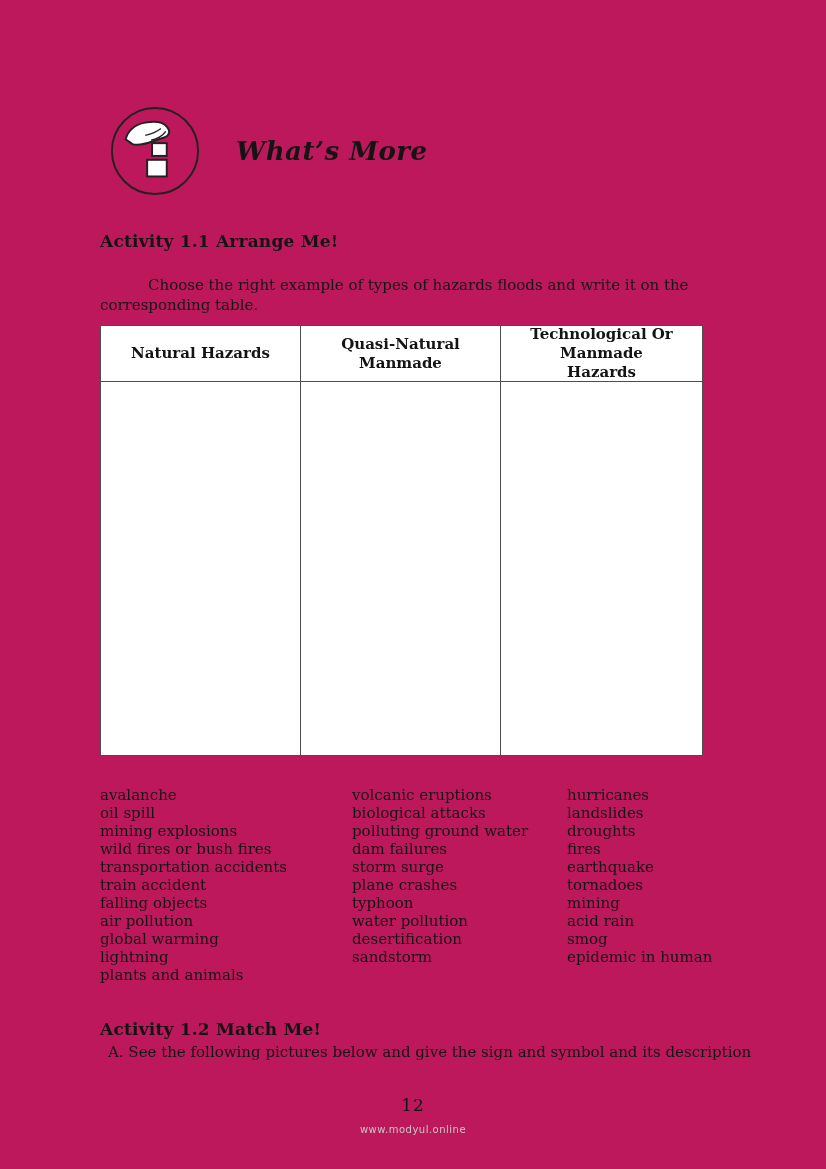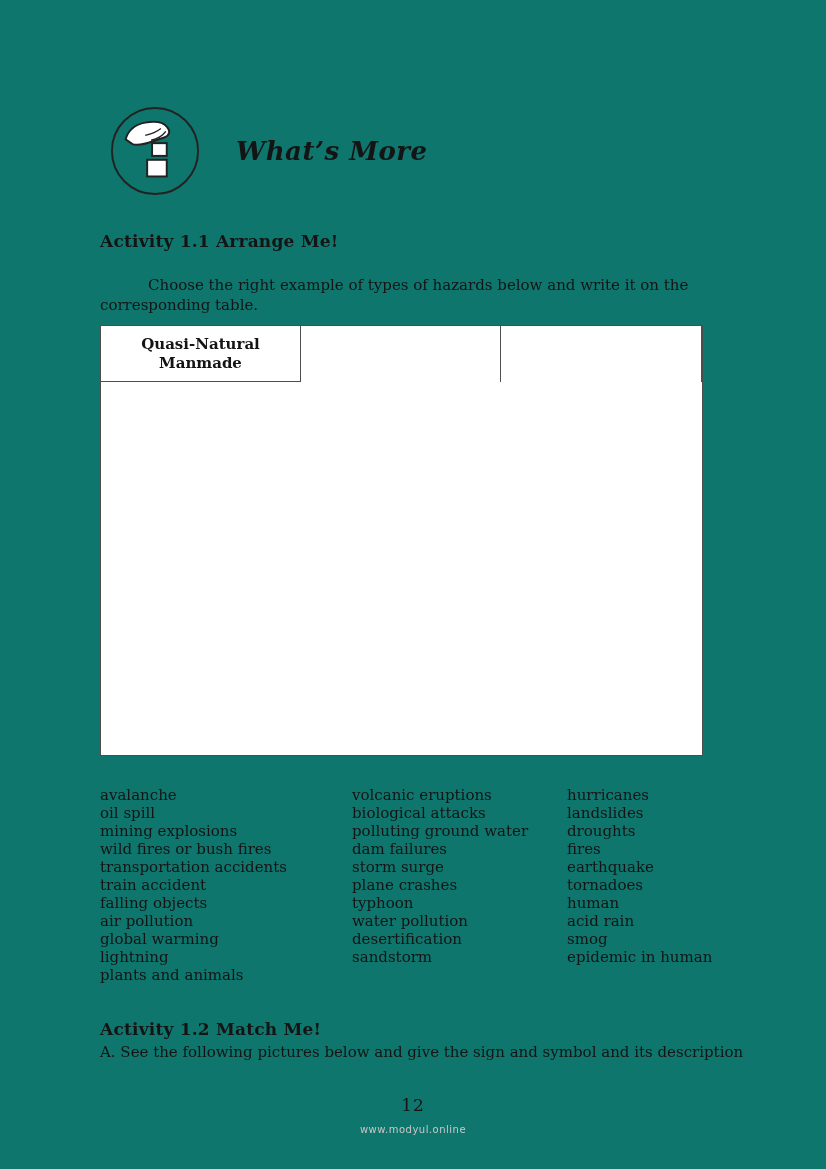--- a/index.html
+++ b/index.html
@@ -1,21 +1,21 @@
 <!DOCTYPE html>
 <html><head>
 <meta charset="utf-8">
 <style>
   html, body { margin: 0; padding: 0; background: #e8e8e8; }
   .page {
     position: relative;
     width: 826px;
     height: 1169px;
     margin: 0 auto;
-    background: #0f766e;
+    background: #be185d;
     font-family: "DejaVu Serif", serif;
     color: #141414;
     overflow: hidden;
   }
   .header-block {
     position: absolute;
     left: 108px;
     top: 104px;
     display: flex;
     align-items: center;
@@ -79,21 +79,21 @@
     top: 786px;
     font-size: 15px;
     line-height: 18px;
   }
   .word-list-1 { left: 100px; }
   .word-list-2 { left: 352px; }
   .word-list-3 { left: 567px; }
   .activity-2-title { top: 1019px; }
   .instructions-2 {
     position: absolute;
-    left: 100px;
+    left: 108px;
     top: 1043px;
     margin: 0;
     font-size: 15px;
   }
   .page-number {
     position: absolute;
     left: 0; right: 0;
     top: 1095px;
     text-align: center;
     font-size: 17px;
@@ -122,24 +122,26 @@
       <path d="M44 37 Q54 35 59 28" fill="none" stroke="#222" stroke-width="1.5"></path>
       <path d="M38 32 Q48 30 54 25" fill="none" stroke="#222" stroke-width="1.2"></path>
       <rect x="45" y="40" width="15" height="13" fill="#ffffff" stroke="#222" stroke-width="2"></rect>
       <rect x="40" y="57" width="20" height="17" fill="#ffffff" stroke="#222" stroke-width="2"></rect>
     </svg>
     <h1 class="whats-more-title">What’s More</h1>
   </div>
 
   <h2 class="activity-title activity-1-title">Activity 1.1 Arrange Me!</h2>
 
-  <p class="instructions-1">Choose the right example of types of hazards below and write it on the corresponding table.</p>
+  <p class="instructions-1">Choose the right example of types of hazards floods and write it on the corresponding table.</p>
 
   <div class="hazard-table">
+    <div class="th">Natural Hazards</div>
     <div class="th">Quasi-Natural Manmade</div>
+    <div class="th last">Technological Or Manmade Hazards</div>
     <div class="td"></div>
     <div class="td"></div>
     <div class="td last"></div>
   </div>
 
   <div class="word-list word-list-2">
       <div class="list-item">volcanic eruptions</div>
       <div class="list-item">biological attacks</div>
       <div class="list-item">polluting ground water</div>
       <div class="list-item">dam failures</div>
@@ -163,21 +165,21 @@
       <div class="list-item">lightning</div>
       <div class="list-item">plants and animals</div>
     </div>
   <div class="word-list word-list-3">
       <div class="list-item">hurricanes</div>
       <div class="list-item">landslides</div>
       <div class="list-item">droughts</div>
       <div class="list-item">fires</div>
       <div class="list-item">earthquake</div>
       <div class="list-item">tornadoes</div>
-      <div class="list-item">human</div>
+      <div class="list-item">mining</div>
       <div class="list-item">acid rain</div>
       <div class="list-item">smog</div>
       <div class="list-item">epidemic in human</div>
     </div>
 
   <h2 class="activity-title activity-2-title">Activity 1.2 Match Me!</h2>
 
   <p class="instructions-2">A. See the following pictures below and give the sign and symbol and its description</p>
 
   <div class="page-number">12</div>

